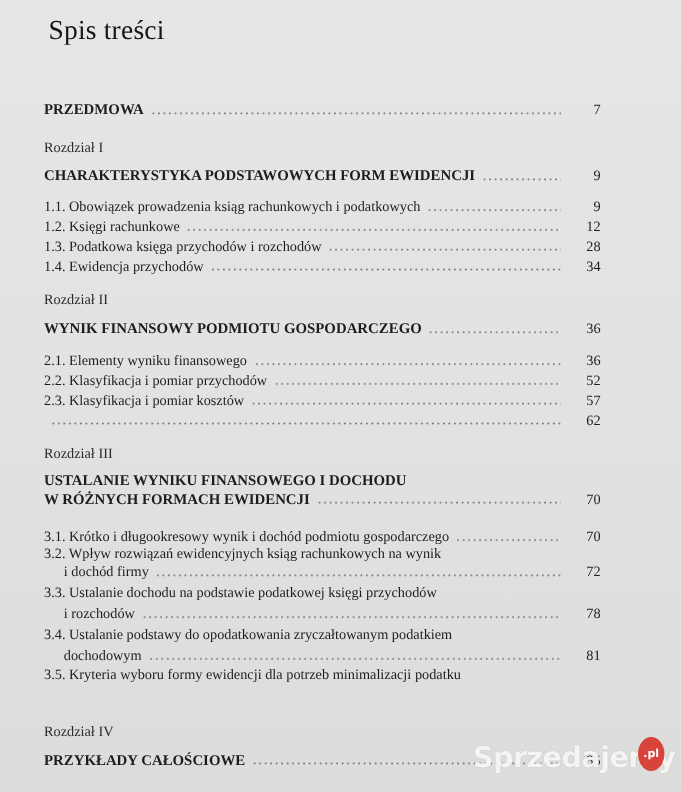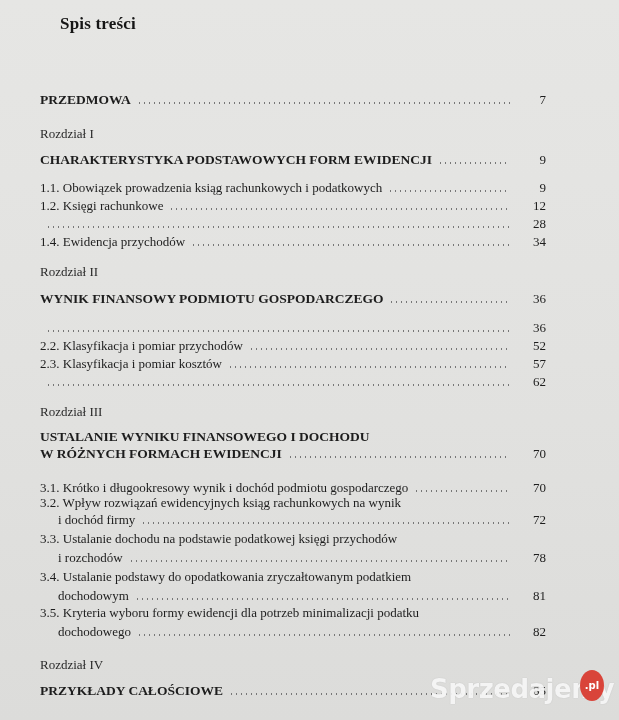--- a/index.html
+++ b/index.html
@@ -4,21 +4,21 @@
 <style>
   html, body { margin:0; padding:0; }
   body {
     width:619px; height:720px; overflow:hidden; position:relative;
     background: linear-gradient(180deg, #e6e6e4 0%, #e2e2e0 50%, #dcdcda 100%);
     font-family: "Liberation Serif", "DejaVu Serif", serif;
     color:#1d1d1d;
   }
   .page-title {
     position:absolute; left:44px; top:14px;
-    font-size:17px; font-weight:bold; color:#151515; letter-spacing:0.2px;margin-left:16px;
+    font-size:25px; font-weight:normal; color:#151515; letter-spacing:0.2px;
   }
   .row {
     position:absolute; left:40px; width:506px;
     display:flex; align-items:flex-end; font-size:13px; line-height:15px;
   }
   .row .label { white-space:nowrap; }
   .row .dots {
     flex:1; margin:0 8px 3px 6px; height:2px;
     background-image: radial-gradient(circle, #777 0.7px, transparent 0.9px);
     background-size:5px 2px; background-repeat:repeat-x;
@@ -68,36 +68,38 @@
   <span class="label">1.1. Obowiązek prowadzenia ksiąg rachunkowych i podatkowych</span>
   <span class="dots"></span>
   <span class="page">9</span>
 </div>
 <div class="row" style="top:198px">
   <span class="label">1.2. Księgi rachunkowe</span>
   <span class="dots"></span>
   <span class="page">12</span>
 </div>
 <div class="row" style="top:216px">
+  <span class="label">1.3. Podatkowa księga przychodów i rozchodów</span>
   <span class="dots"></span>
   <span class="page">28</span>
 </div>
 <div class="row" style="top:234px">
   <span class="label">1.4. Ewidencja przychodów</span>
   <span class="dots"></span>
   <span class="page">34</span>
 </div>
 
 <div class="chapter-label" style="top:264px">Rozdział II</div>
 <div class="row" style="top:291px">
   <span class="label bold">WYNIK FINANSOWY PODMIOTU GOSPODARCZEGO</span>
   <span class="dots"></span>
   <span class="page">36</span>
 </div>
 <div class="row" style="top:320px">
+  <span class="label">2.1. Elementy wyniku finansowego</span>
   <span class="dots"></span>
   <span class="page">36</span>
 </div>
 <div class="row" style="top:338px">
   <span class="label">2.2. Klasyfikacja i pomiar przychodów</span>
   <span class="dots"></span>
   <span class="page">52</span>
 </div>
 <div class="row" style="top:356px">
   <span class="label">2.3. Klasyfikacja i pomiar kosztów</span>
@@ -146,25 +148,20 @@
   <div>3.4. Ustalanie podstawy do opodatkowania zryczałtowanym podatkiem</div>
   <div class="row" style="position:relative;left:0;top:3px;width:506px">
     <span class="label" style="padding-left:18px">dochodowym</span>
     <span class="dots"></span>
     <span class="page">81</span>
   </div>
 </div>
 
 <div class="multi" style="top:605px">
   <div>3.5. Kryteria wyboru formy ewidencji dla potrzeb minimalizacji podatku</div>
-  <div class="row" style="position:relative;left:0;top:3px;width:506px">
-    <span class="label" style="padding-left:18px">dochodowego</span>
-    <span class="dots"></span>
-    <span class="page">82</span>
-  </div>
 </div>
 
 <div class="chapter-label" style="top:657px">Rozdział IV</div>
 <div class="row" style="top:683px">
   <span class="label bold">PRZYKŁADY CAŁOŚCIOWE</span>
   <span class="dots"></span>
   <span class="page">85</span>
 </div>
 
 <div class="watermark">

